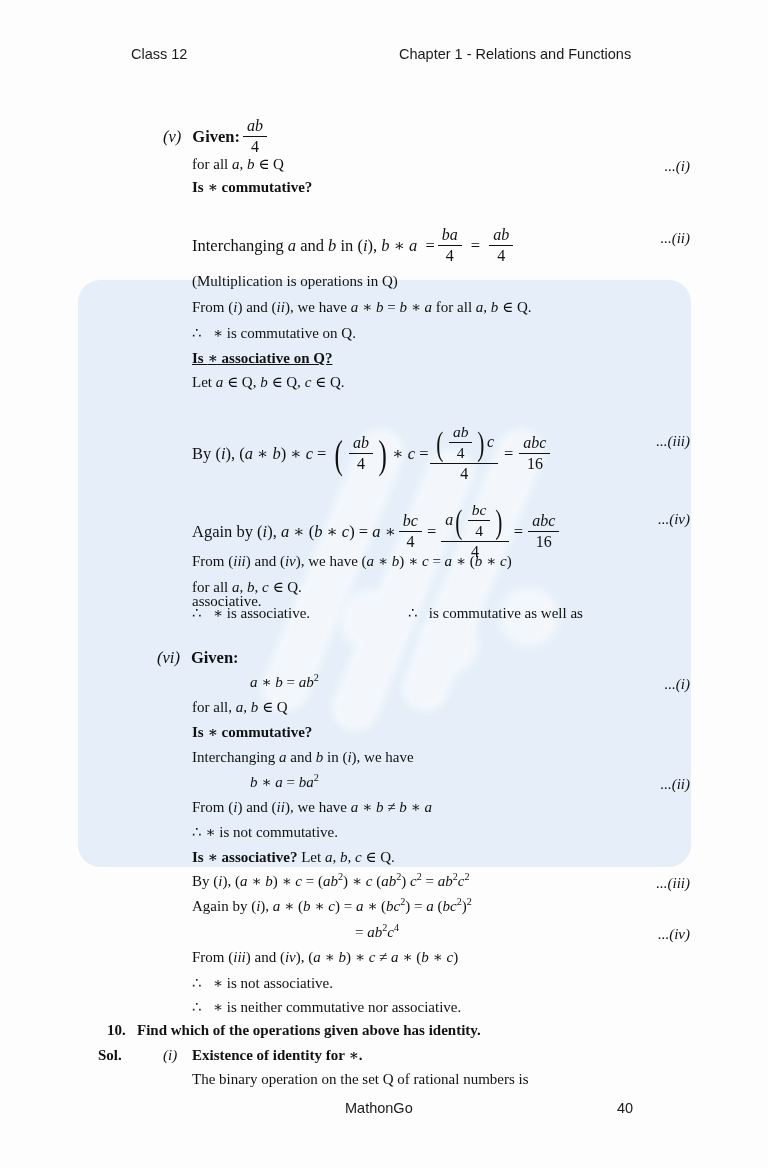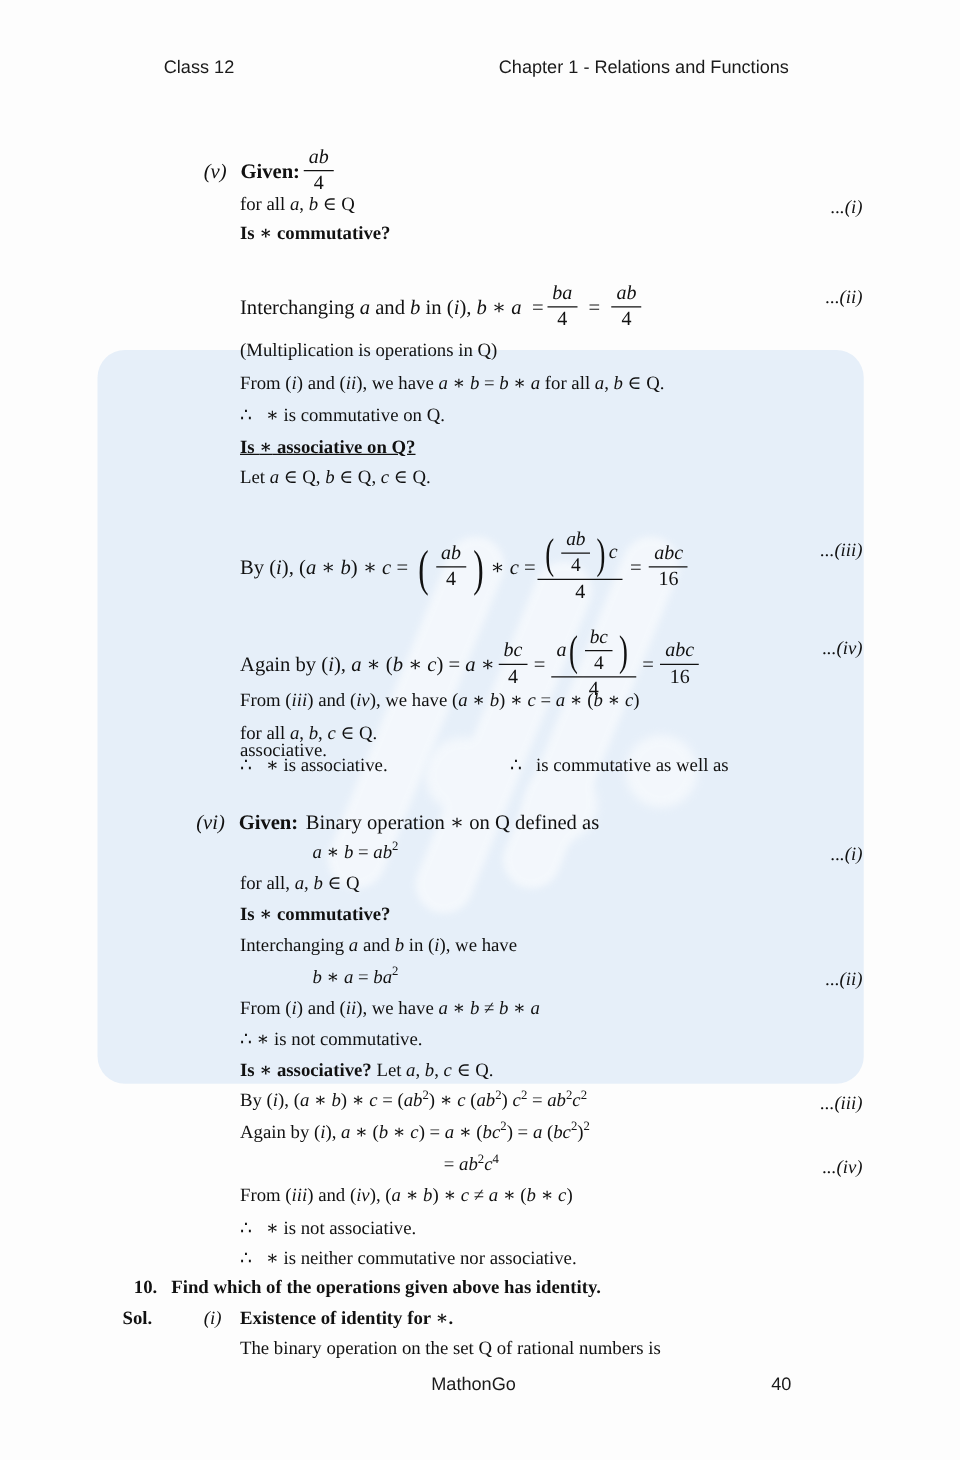--- a/index.html
+++ b/index.html
@@ -287,21 +287,20 @@
 
     <div class="ln" style="left:192px; top:554px;">From (<i>iii</i>) and (<i>iv</i>), we have (<i>a</i> <span class="star">∗</span> <i>b</i>) <span class="star">∗</span> <i>c</i> = <i>a</i> <span class="star">∗</span> (<i>b</i> <span class="star">∗</span> <i>c</i>)</div>
     <div class="ln" style="left:192px; top:580px;">for all <i>a</i>, <i>b</i>, <i>c</i> ∈ Q.</div>
     <div class="ln" style="left:192px; top:606px;">∴&nbsp;&nbsp; <span class="star">∗</span> is associative.</div>
     <div class="ln" style="left:408px; top:606px;">∴&nbsp;&nbsp; is commutative as well as</div>
     <div class="ln" style="left:192px; top:594px;">associative.</div>
 
     <div class="mrow" style="left:157px; top:650px;">
       <span class="it">(vi)</span>
       <span class="bd" style="margin-left:11px;">Given:</span>
-      <span style="margin-left:6px;">Binary operation <span class="star">∗</span> on Q defined as</span>
     </div>
 
     <div class="ln" style="left:250px; top:675px;"><i>a</i> <span class="star">∗</span> <i>b</i> = <i>ab</i><sup>2</sup></div>
     <div class="eqno" style="top:677px;">...(i)</div>
 
     <div class="ln" style="left:192px; top:700px;">for all, <i>a</i>, <i>b</i> ∈ Q</div>
     <div class="ln bd" style="left:192px; top:725px;">Is <span class="star">∗</span> commutative?</div>
     <div class="ln" style="left:192px; top:750px;">Interchanging <i>a</i> and <i>b</i> in (<i>i</i>), we have</div>
 
     <div class="ln" style="left:250px; top:775px;"><i>b</i> <span class="star">∗</span> <i>a</i> = <i>ba</i><sup>2</sup></div>

